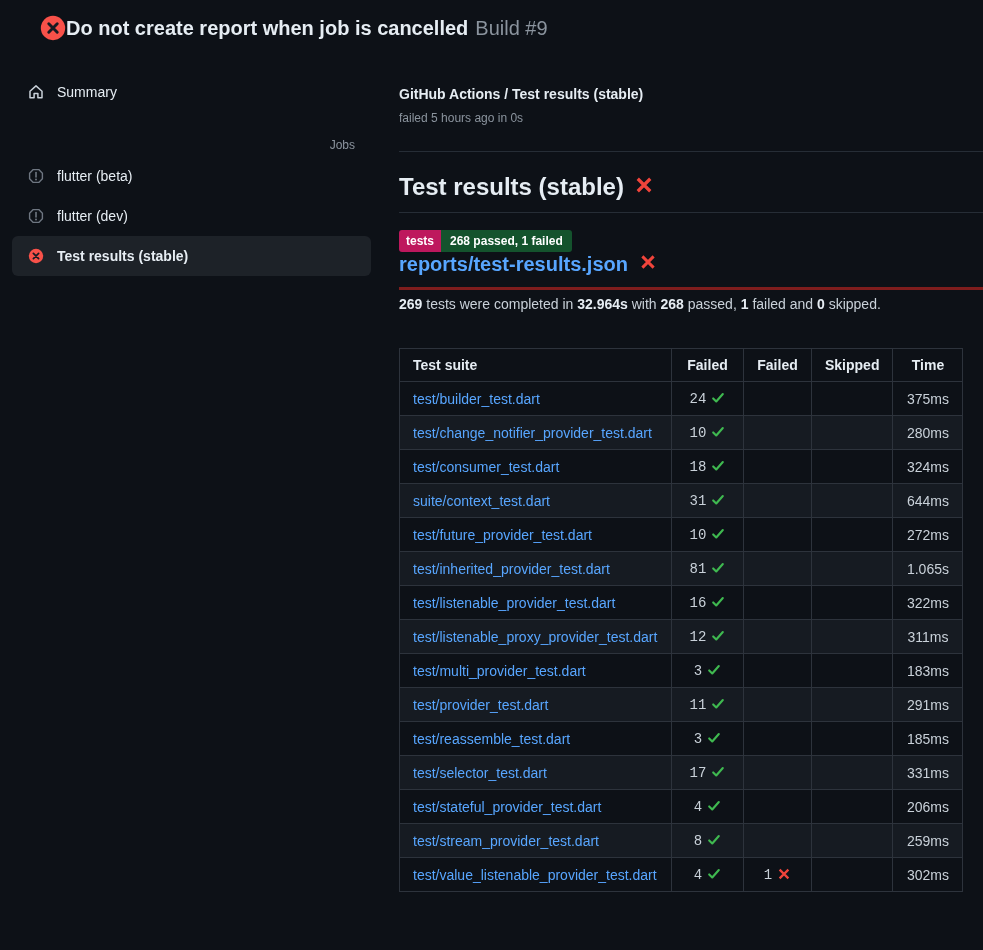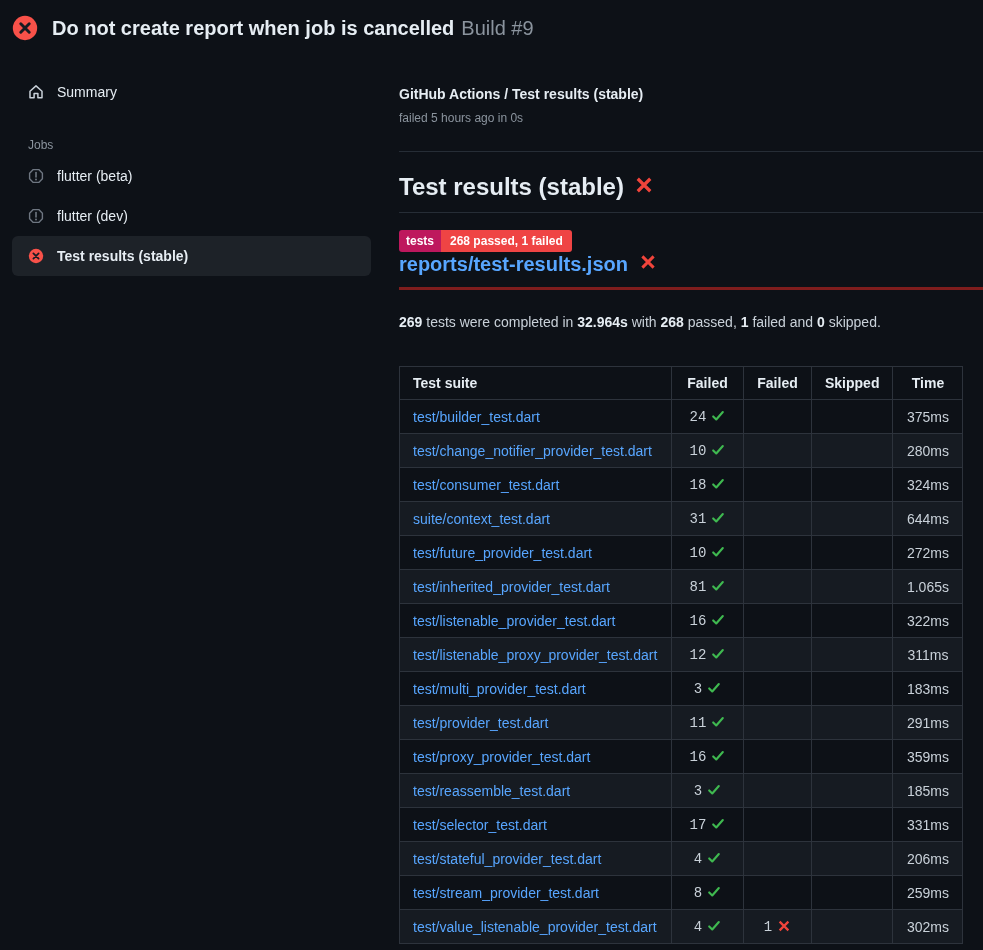--- a/index.html
+++ b/index.html
@@ -5,60 +5,60 @@
   * { box-sizing: border-box; }
   html,body { margin:0; padding:0; }
   body {
     width: 983px; height: 950px;
     background: #0d1117;
     color: #c9d1d9;
     font-family: "Liberation Sans", sans-serif;
     overflow: hidden;
   }
   
-  .run-header { display:flex; align-items:center; gap:14px; padding:15px 12px; }
+  .run-header { display:flex; align-items:center; padding:15px 40px; }
   .run-header .big-icon { width:26px; height:26px; flex-shrink:0; }
   .run-title { font-size:20px; font-weight:700; color:#e6edf3; line-height:26px; }
   .run-build { font-size:20px; font-weight:400; color:#8b949e; margin-left:7px; }
 
   
   .layout { display:flex; align-items:flex-start; }
   .sidebar { width:383px; flex-shrink:0; padding:16px 12px 0 12px; }
   .side-item {
     display:flex; align-items:center; gap:13px;
     padding:10px 16px; border-radius:6px;
     font-size:14px; color:#e6edf3; cursor:pointer; line-height:20px;
   }
   .side-item .icon16 { width:16px; height:16px; flex-shrink:0; display:inline-flex; }
   .side-item.selected { background:rgba(177,186,196,0.10); font-weight:700; }
-  .jobs-label { color:#8b949e; font-size:12px; padding:12px 16px 4px 16px; margin-top:14px; }
+  .jobs-label { color:#8b949e; font-size:12px; padding:12px 16px 4px 16px; margin-top:14px;text-align:right; }
 
   
   .main { flex:1; padding:28px 0 0 16px; min-width:0; }
   .breadcrumb { font-size:14px; font-weight:700; color:#e6edf3; line-height:20px; }
   .status-line { font-size:12px; color:#8b949e; margin-top:5px; line-height:18px; }
   .divider { border:0; border-top:1px solid #262d36; margin:24px 0 0 0; }
   .section-title {
     display:flex; align-items:center; gap:10px;
     margin-top:20px; padding-bottom:10px; border-bottom:1px solid #262d36;
     font-size:24px; font-weight:700; color:#e6edf3; line-height:30px;
   }
   .badge {
     display:inline-flex; margin-top:17px; border-radius:3px; overflow:hidden;
     font-size:12px; font-weight:700; color:#ffffff; line-height:14px;
   }
   .badge-label { background:#be185d; padding:4px 7px; }
-  .badge-value { background:#ef4444; padding:4px 9px; }
+  .badge-value { background:#14532d; padding:4px 9px; }
   .report-title {
     display:flex; align-items:center; gap:11px;
     padding-bottom:10px; border-bottom:3px solid #7f1d1d;
     font-size:20px; font-weight:700; line-height:25px;
   }
   .report-link { color:#58a6ff; text-decoration:none; }
-  .summary-line { margin-top:22px; font-size:14px; color:#c9d1d9; line-height:21px; }
+  .summary-line { margin-top:4px; font-size:14px; color:#c9d1d9; line-height:21px; }
   .summary-line b { color:#e6edf3; }
 
   
   table.results { border-collapse:collapse; margin-top:33px; table-layout:fixed; font-size:14px; }
   table.results th, table.results td {
     border:1px solid #2d333c; padding:6px 13px; line-height:20px;
     overflow:hidden; white-space:nowrap;
   }
   table.results th { color:#e6edf3; font-weight:700; text-align:left; }
   table.results th.num, table.results td.num { text-align:center; }
@@ -290,32 +290,20 @@
                   <span>11</span>
                   <span><svg class="mini-icon" viewBox="0 0 16 16" width="14" height="14">
                       <path d="M2.5 8.5 L6 12 L13.5 3.5" stroke="#3fb950" stroke-width="2.4" stroke-linecap="round" stroke-linejoin="round" fill="none"></path>
                     </svg></span>
                 </span></td>
               <td class="num"></td>
               <td class="num"></td>
               <td class="num">291ms</td>
             </tr>
             <tr>
-              <td><a class="suite-link" href="#">test/proxy_provider_test.dart</a></td>
-              <td class="num"><span class="cell-mark">
-                  <span>16</span>
-                  <span><svg class="mini-icon" viewBox="0 0 16 16" width="14" height="14">
-                      <path d="M2.5 8.5 L6 12 L13.5 3.5" stroke="#3fb950" stroke-width="2.4" stroke-linecap="round" stroke-linejoin="round" fill="none"></path>
-                    </svg></span>
-                </span></td>
-              <td class="num"></td>
-              <td class="num"></td>
-              <td class="num">359ms</td>
-            </tr>
-            <tr>
               <td><a class="suite-link" href="#">test/reassemble_test.dart</a></td>
               <td class="num"><span class="cell-mark">
                   <span>3</span>
                   <span><svg class="mini-icon" viewBox="0 0 16 16" width="14" height="14">
                       <path d="M2.5 8.5 L6 12 L13.5 3.5" stroke="#3fb950" stroke-width="2.4" stroke-linecap="round" stroke-linejoin="round" fill="none"></path>
                     </svg></span>
                 </span></td>
               <td class="num"></td>
               <td class="num"></td>
               <td class="num">185ms</td>

